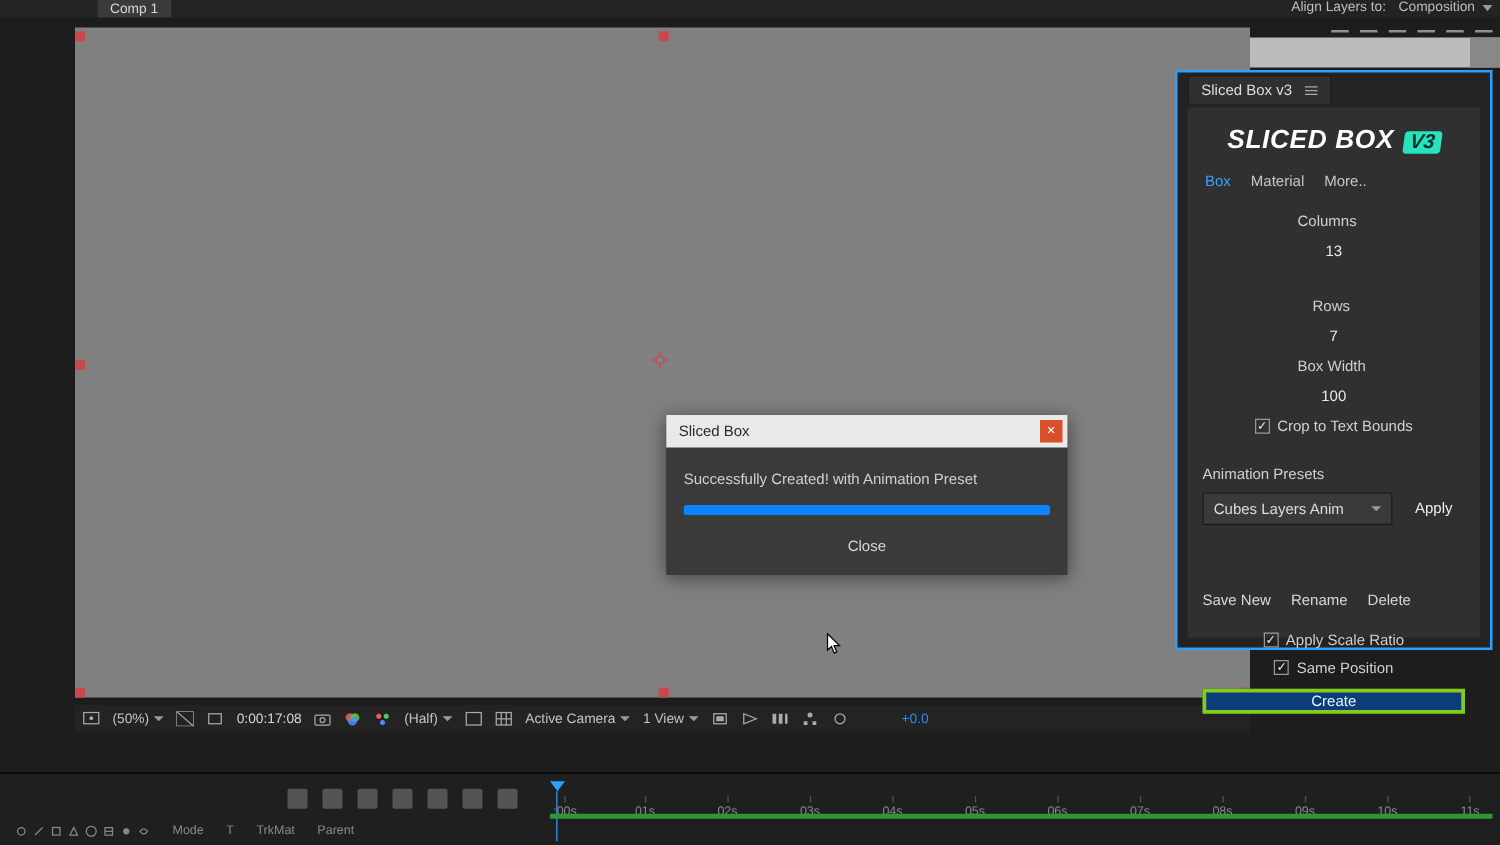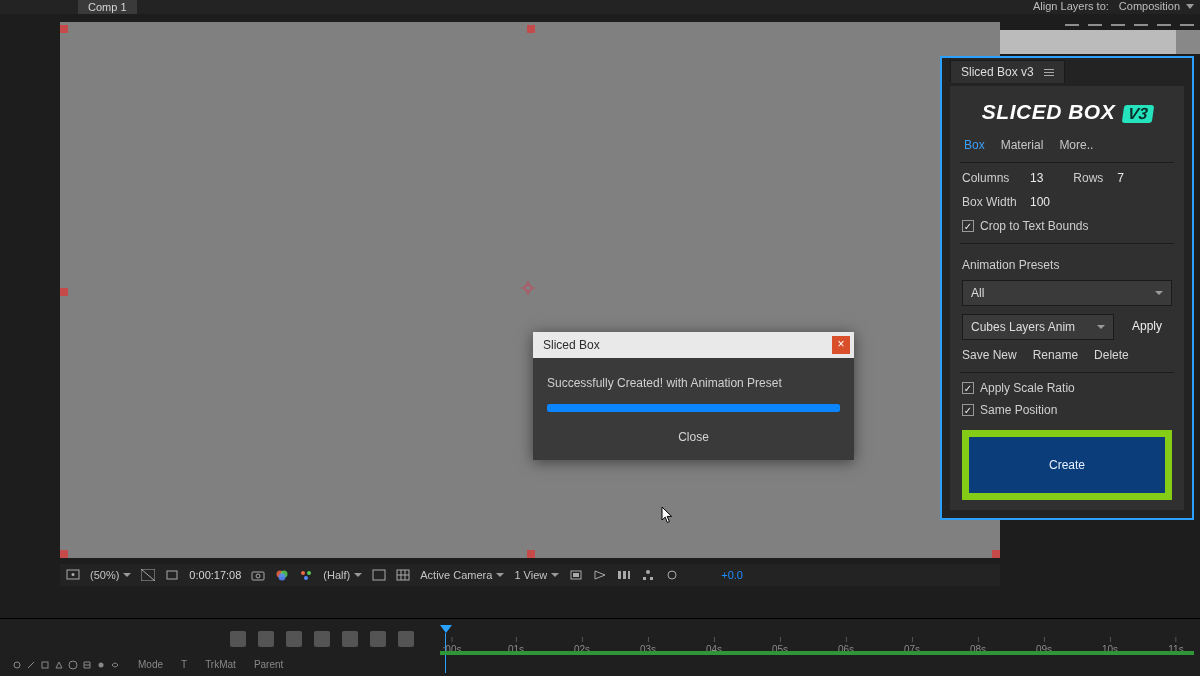--- a/index.html
+++ b/index.html
@@ -265,21 +265,21 @@
     font-size: 16px; padding: 0 5px; border-radius: 3px;
     margin-left: 4px; transform: skewX(-8deg);
   }
   .sb-tabs {
     display: flex; gap: 16px; padding: 6px 2px 10px 2px;
     color: #c6c6c6; font-size: 12px;
   }
   .sb-tab.active { color: #3aa0ff; }
   .hr { height: 1px; background: #1c1c1c; margin: 0 -2px 8px -2px; }
 
-  .row { display: flex; align-items: center; gap: 10px; margin-bottom: 10px; color: #cfcfcf; font-size: 12px;}
+  .row { display: flex; align-items: center; gap: 10px; margin-bottom: 10px; color: #cfcfcf; font-size: 12px; flex-direction: column;}
   .row .lab { min-width: 58px; color: #cfcfcf; }
   .row .val { color: #eaeaea; }
   .spacer-sm { flex: 0 0 10px; }
   .check {
     display: inline-flex; align-items: center; gap: 6px; cursor: pointer;
   }
   .check .box {
     width: 12px; height: 12px; border: 1px solid #999; display: inline-flex;
     align-items: center; justify-content: center; font-size: 10px; color: #eee;
   }
@@ -297,44 +297,45 @@
   .dd-full { margin-bottom: 8px; }
   .dd-row { display: flex; gap: 8px; margin-bottom: 8px; }
   .dd-row .dd { flex: 1; }
   .apply-btn {
     color: #eee; padding: 5px 10px; font-size: 12px; cursor: pointer;
   }
 
   .link-row {
     display: flex; gap: 16px; font-size: 12px; color: #d8d8d8;
     margin-bottom: 10px;
+    margin-top: 45px;
   }
   .link-row span { cursor: pointer; }
 
   .swatch-row {
     display: flex; align-items: center; gap: 8px; margin: 2px 0 6px 0;
   }
   .swatch {
     width: 22px; height: 22px; border: 1px solid #111; cursor: pointer;
   }
   .tri-play {
     width: 0; height: 0;
     border-top: 4px solid transparent;
     border-bottom: 4px solid transparent;
     border-left: 6px solid #ccc; display: inline-block; margin-right: 5px;
   }
   .small-txt { font-size: 11px; color: #cfcfcf; }
 
   .create-btn {
     margin-top: auto;
     background: #0a3d7a;
-    border: 7px solid #84cc16;
+    border: 3px solid #84cc16;
     color: #e8f1ff;
     text-align: center;
-    padding: 21px 0;
+    padding: 0 0;
     font-size: 12px;
     cursor: pointer;
   }
 </style>
 </head>
 <body>
 
 <div class="top-strip">
   <div class="comp-tab">Comp 1</div>
   <div class="align-strip">
@@ -601,24 +602,20 @@
     <div class="row">
       <label class="check">
         <span class="box">✓</span>
         <span>Crop to Text Bounds</span>
       </label>
     </div>
 
     <div class="hr"></div>
     <div class="section-hdr">Animation Presets</div>
 
-    <div class="dd dd-full">
-      <span>All</span>
-      <span class="caret-sm caret"></span>
-    </div>
 
     <div class="dd-row">
       <div class="dd">
         <span>Cubes Layers Anim</span>
         <span class="caret-sm caret"></span>
       </div>
       <span class="apply-btn">Apply</span>
     </div>
 
     <div class="link-row">

